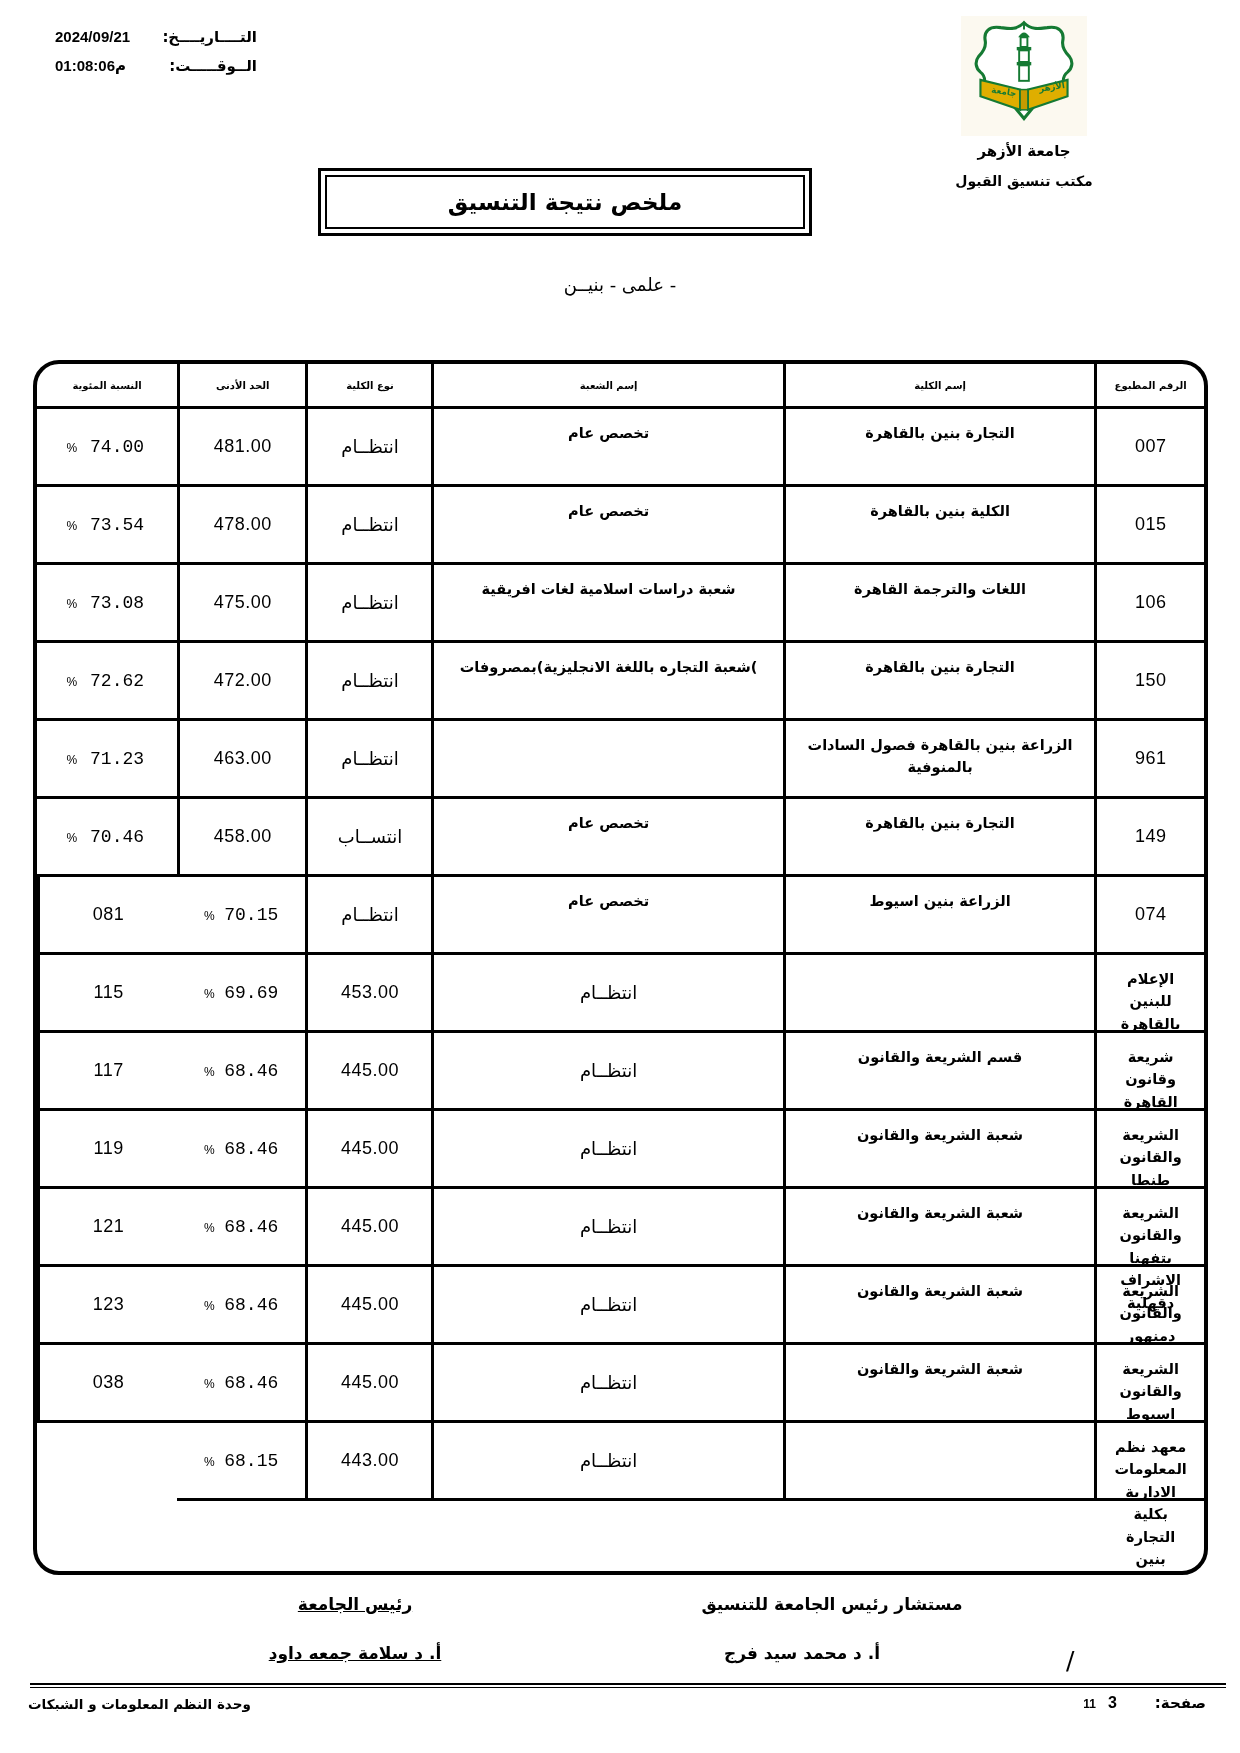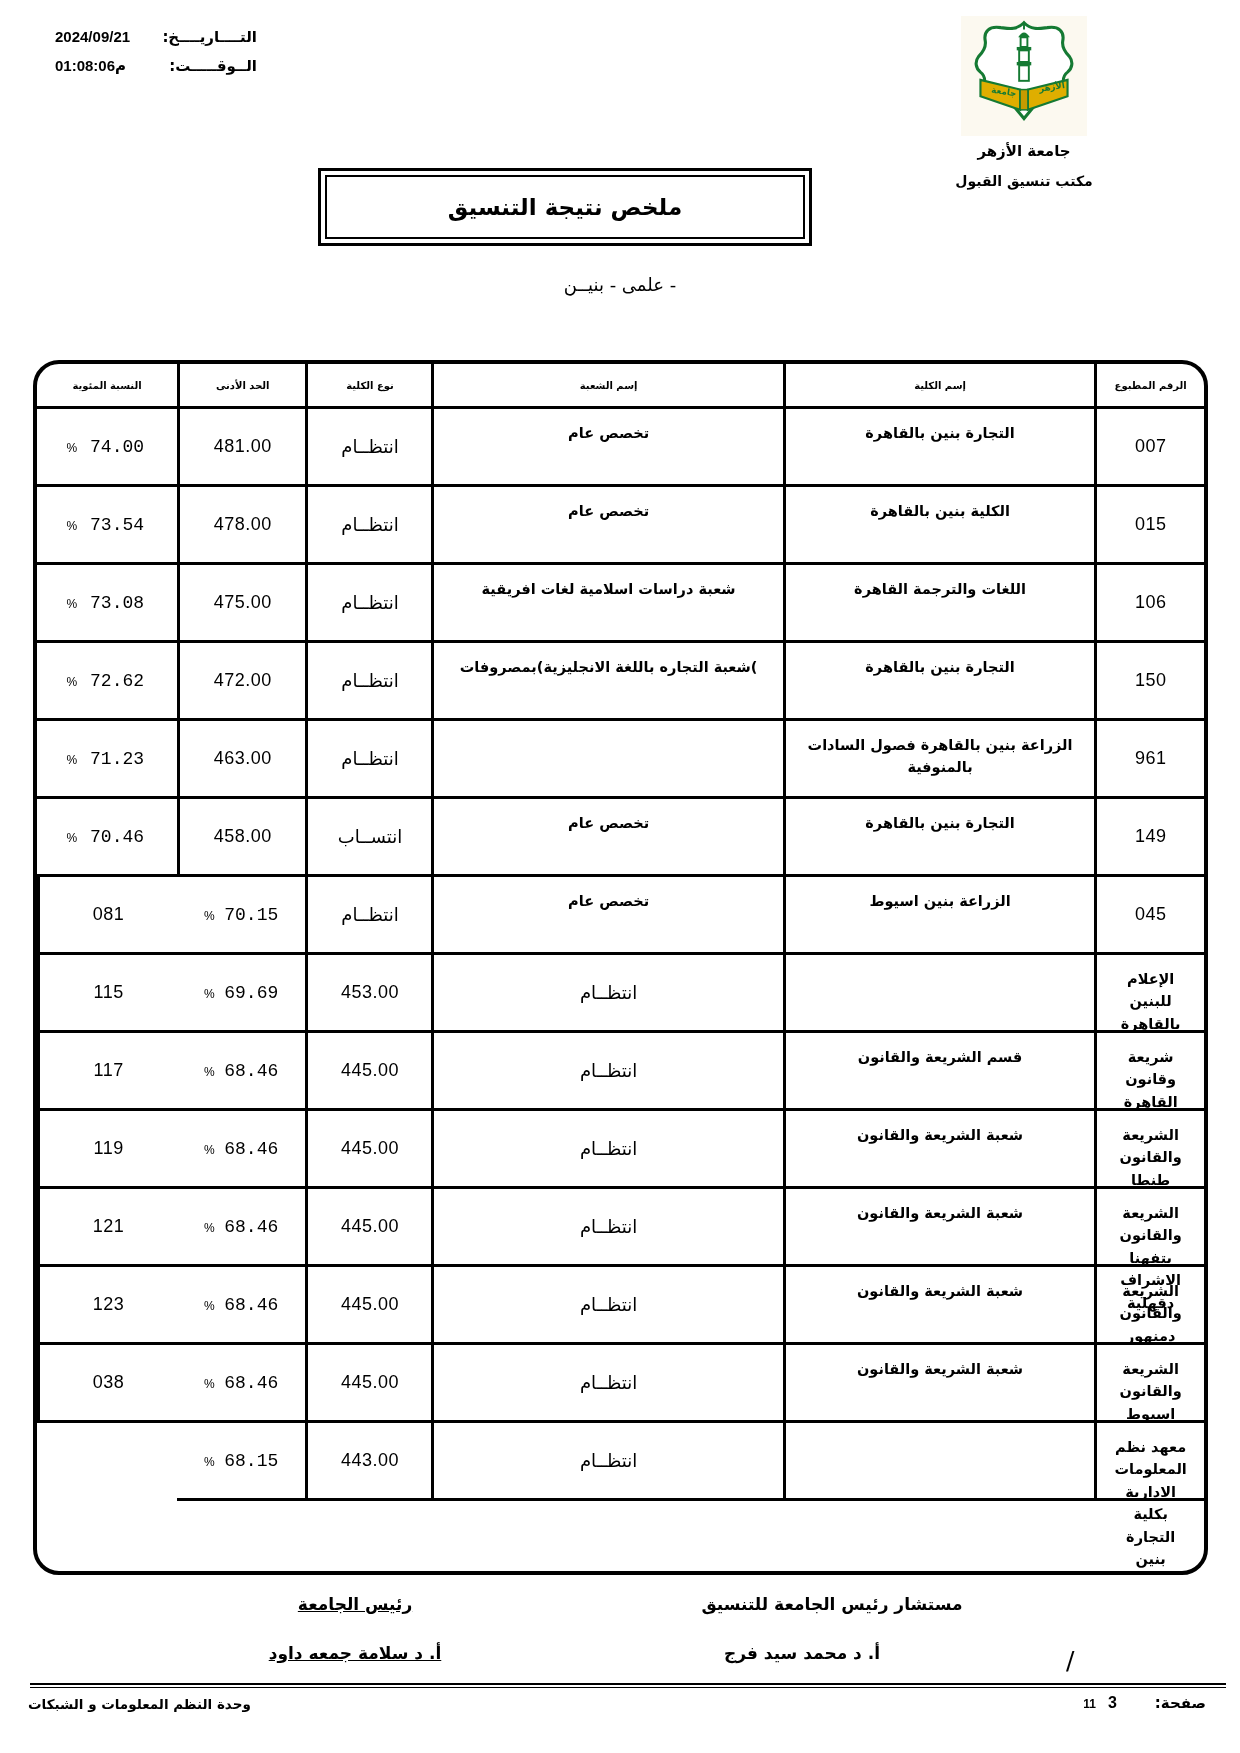--- a/index.html
+++ b/index.html
@@ -11,21 +11,21 @@
   .meta{position:absolute;left:55px;top:28px;width:202px;}
   .meta-row{display:flex;justify-content:space-between;direction:rtl;align-items:baseline;margin-bottom:11px;}
   .meta-label{font-weight:700;font-size:15px;white-space:nowrap;}
   .meta-value{direction:ltr;font-weight:700;font-size:15px;font-family:"Liberation Sans","DejaVu Sans",sans-serif;white-space:nowrap;}
   
   .logo-wrap{position:absolute;left:948px;top:16px;width:152px;text-align:center;}
   .logo-box{width:126px;height:120px;margin:0 auto;background:#fcf9f0;display:block;}
   .org-university{font-size:15px;font-weight:700;margin-top:6px;}
   .org-office{font-size:14px;font-weight:700;margin-top:13px;}
   
-  .title-box{position:absolute;left:318px;top:168px;width:494px;height:78px;border:3px solid #000;padding:4px;box-sizing:border-box;background:#fff;}
+  .title-box{position:absolute;left:318px;top:168px;width:494px;height:68px;border:3px solid #000;padding:4px;box-sizing:border-box;background:#fff;}
   .title-inner{border:2px solid #000;width:100%;height:100%;box-sizing:border-box;display:flex;align-items:center;justify-content:center;font-size:23px;font-weight:700;}
   .subtitle{position:absolute;left:0;top:274px;width:100%;text-align:center;font-size:18px;font-weight:400;direction:rtl;}
   
   .table-wrap{
     position:absolute;left:33px;top:360px;width:1175px;height:1215px;
     border:4px solid #000;border-radius:26px;box-sizing:border-box;overflow:hidden;direction:rtl;background:#fff;
   }
   .grid{display:grid;grid-template-columns:9.4% 26.7% 30.1% 10.8% 11% 12%;}
   .cell{border-left:3px solid #000;border-bottom:3px solid #000;display:flex;align-items:center;justify-content:center;box-sizing:border-box;}
   .col-pct{border-left:none;}
@@ -153,21 +153,21 @@
   <div class="cell b-cell c-num">149</div>
   <div class="cell b-cell c-college">التجارة بنين بالقاهرة</div>
   <div class="cell b-cell c-branch">تخصص عام</div>
   <div class="cell b-cell c-type">انتســاب</div>
   <div class="cell b-cell c-min">458.00</div>
   <div class="cell b-cell c-pct col-pct">
     <span class="pct-sign">%</span>
     <span class="pct-val">70.46</span>
   </div>
 
-  <div class="cell b-cell c-num">045</div>
+  <div class="cell b-cell c-num">074</div>
   <div class="cell b-cell c-college">الزراعة بنين اسيوط</div>
   <div class="cell b-cell c-branch">تخصص عام</div>
   <div class="cell b-cell c-type">انتظــام</div>
   <div class="cell b-cell c-pct col-pct">
     <span class="pct-sign">%</span>
     <span class="pct-val">70.15</span>
   </div>
 
   <div class="cell b-cell c-num">081</div>
   <div class="cell b-cell c-college">الإعلام للبنين بالقاهرة</div>

